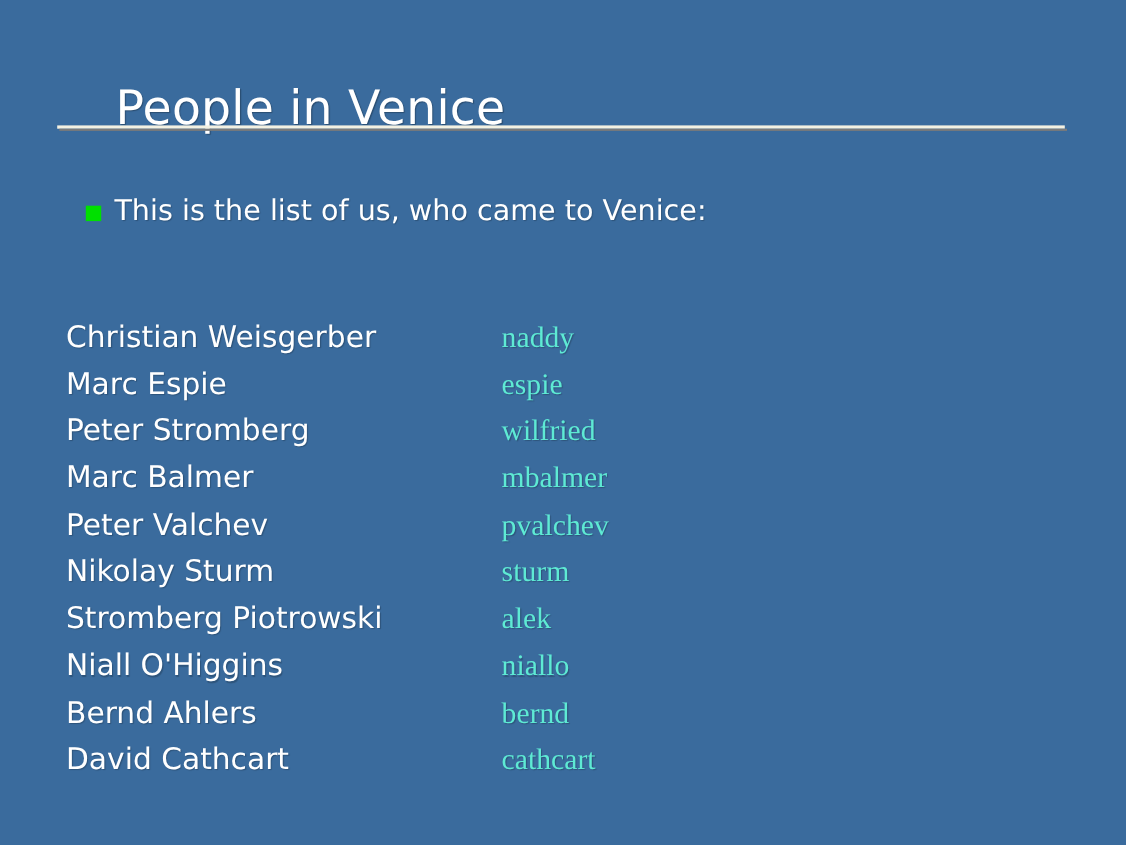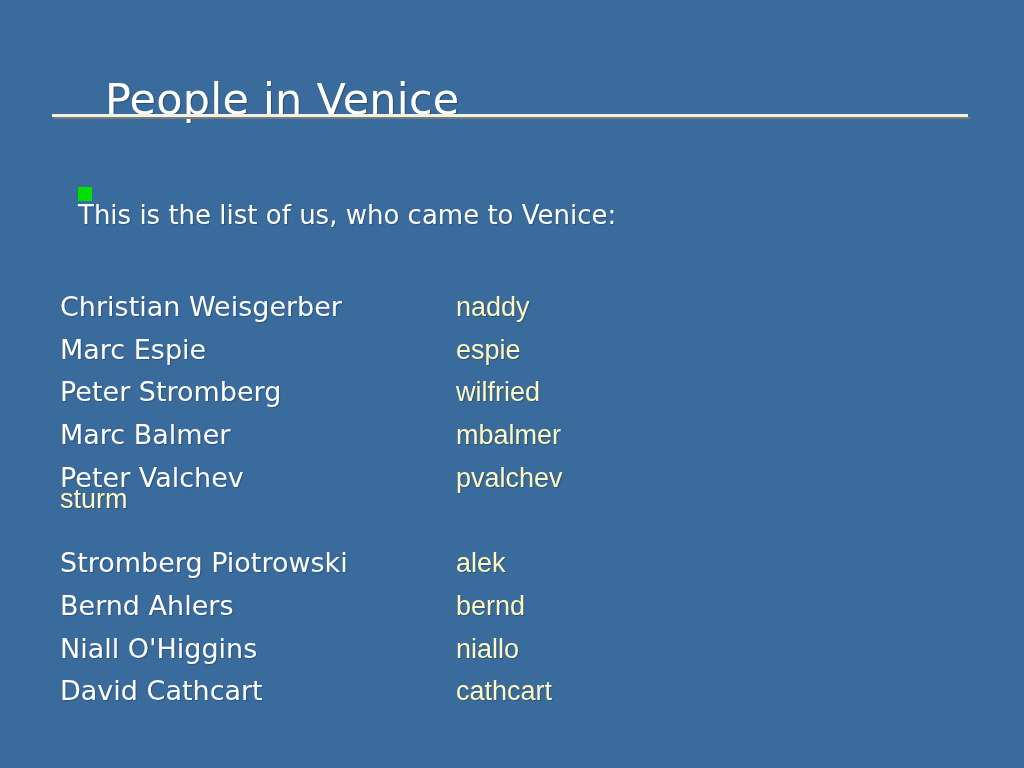--- a/index.html
+++ b/index.html
@@ -58,21 +58,20 @@
     background: #7b7b7b;
   }
 
   
   .bullet-row {
     position: absolute;
     left: 78px;
     top: 178px;
     display: flex;
     align-items: flex-start;
-    flex-direction: column;
   }
   .bullet-marker {
     width: 14px;
     height: 14px;
     background: #00e000;
     margin-top: 9px;
     margin-right: 12px;
     flex: 0 0 auto;
   }
   .bullet-text {
@@ -101,22 +100,22 @@
     color: #ffffff;
     font-family: "DejaVu Sans", sans-serif;
     font-size: 27px;
     line-height: 42.7px;
     white-space: nowrap;
     text-shadow: 1px 1px 1px rgba(0, 0, 0, 0.22);
     margin-top: 21px;
   }
   .person-handle {
     flex: 0 0 auto;
-    color: #fef9c3;
-    font-family: Liberation Sans, sans-serif;
+    color: #5eead4;
+    font-family: Liberation Serif, serif;
     font-size: 27px;
     line-height: 42.7px;
     white-space: nowrap;
     text-shadow: 1px 1px 1px rgba(0, 0, 0, 0.22);
   }
 </style>
 </head>
 <body>
 
 <div class="slide">
@@ -152,36 +151,37 @@
       <span class="person-name">Marc Balmer</span>
       <span class="person-handle">mbalmer</span>
     </div>
 
     <div class="person-row">
       <span class="person-name">Peter Valchev</span>
       <span class="person-handle">pvalchev</span>
     </div>
 
     <div class="person-row">
+      <span class="person-name">Nikolay Sturm</span>
       <span class="person-handle">sturm</span>
     </div>
 
     <div class="person-row">
       <span class="person-name">Stromberg Piotrowski</span>
       <span class="person-handle">alek</span>
     </div>
 
     <div class="person-row">
-      <span class="person-name">Bernd Ahlers</span>
-      <span class="person-handle">bernd</span>
+      <span class="person-name">Niall O'Higgins</span>
+      <span class="person-handle">niallo</span>
     </div>
 
     <div class="person-row">
-      <span class="person-name">Niall O'Higgins</span>
-      <span class="person-handle">niallo</span>
+      <span class="person-name">Bernd Ahlers</span>
+      <span class="person-handle">bernd</span>
     </div>
 
     <div class="person-row">
       <span class="person-name">David Cathcart</span>
       <span class="person-handle">cathcart</span>
     </div>
 
   </div>
 
 </div>

